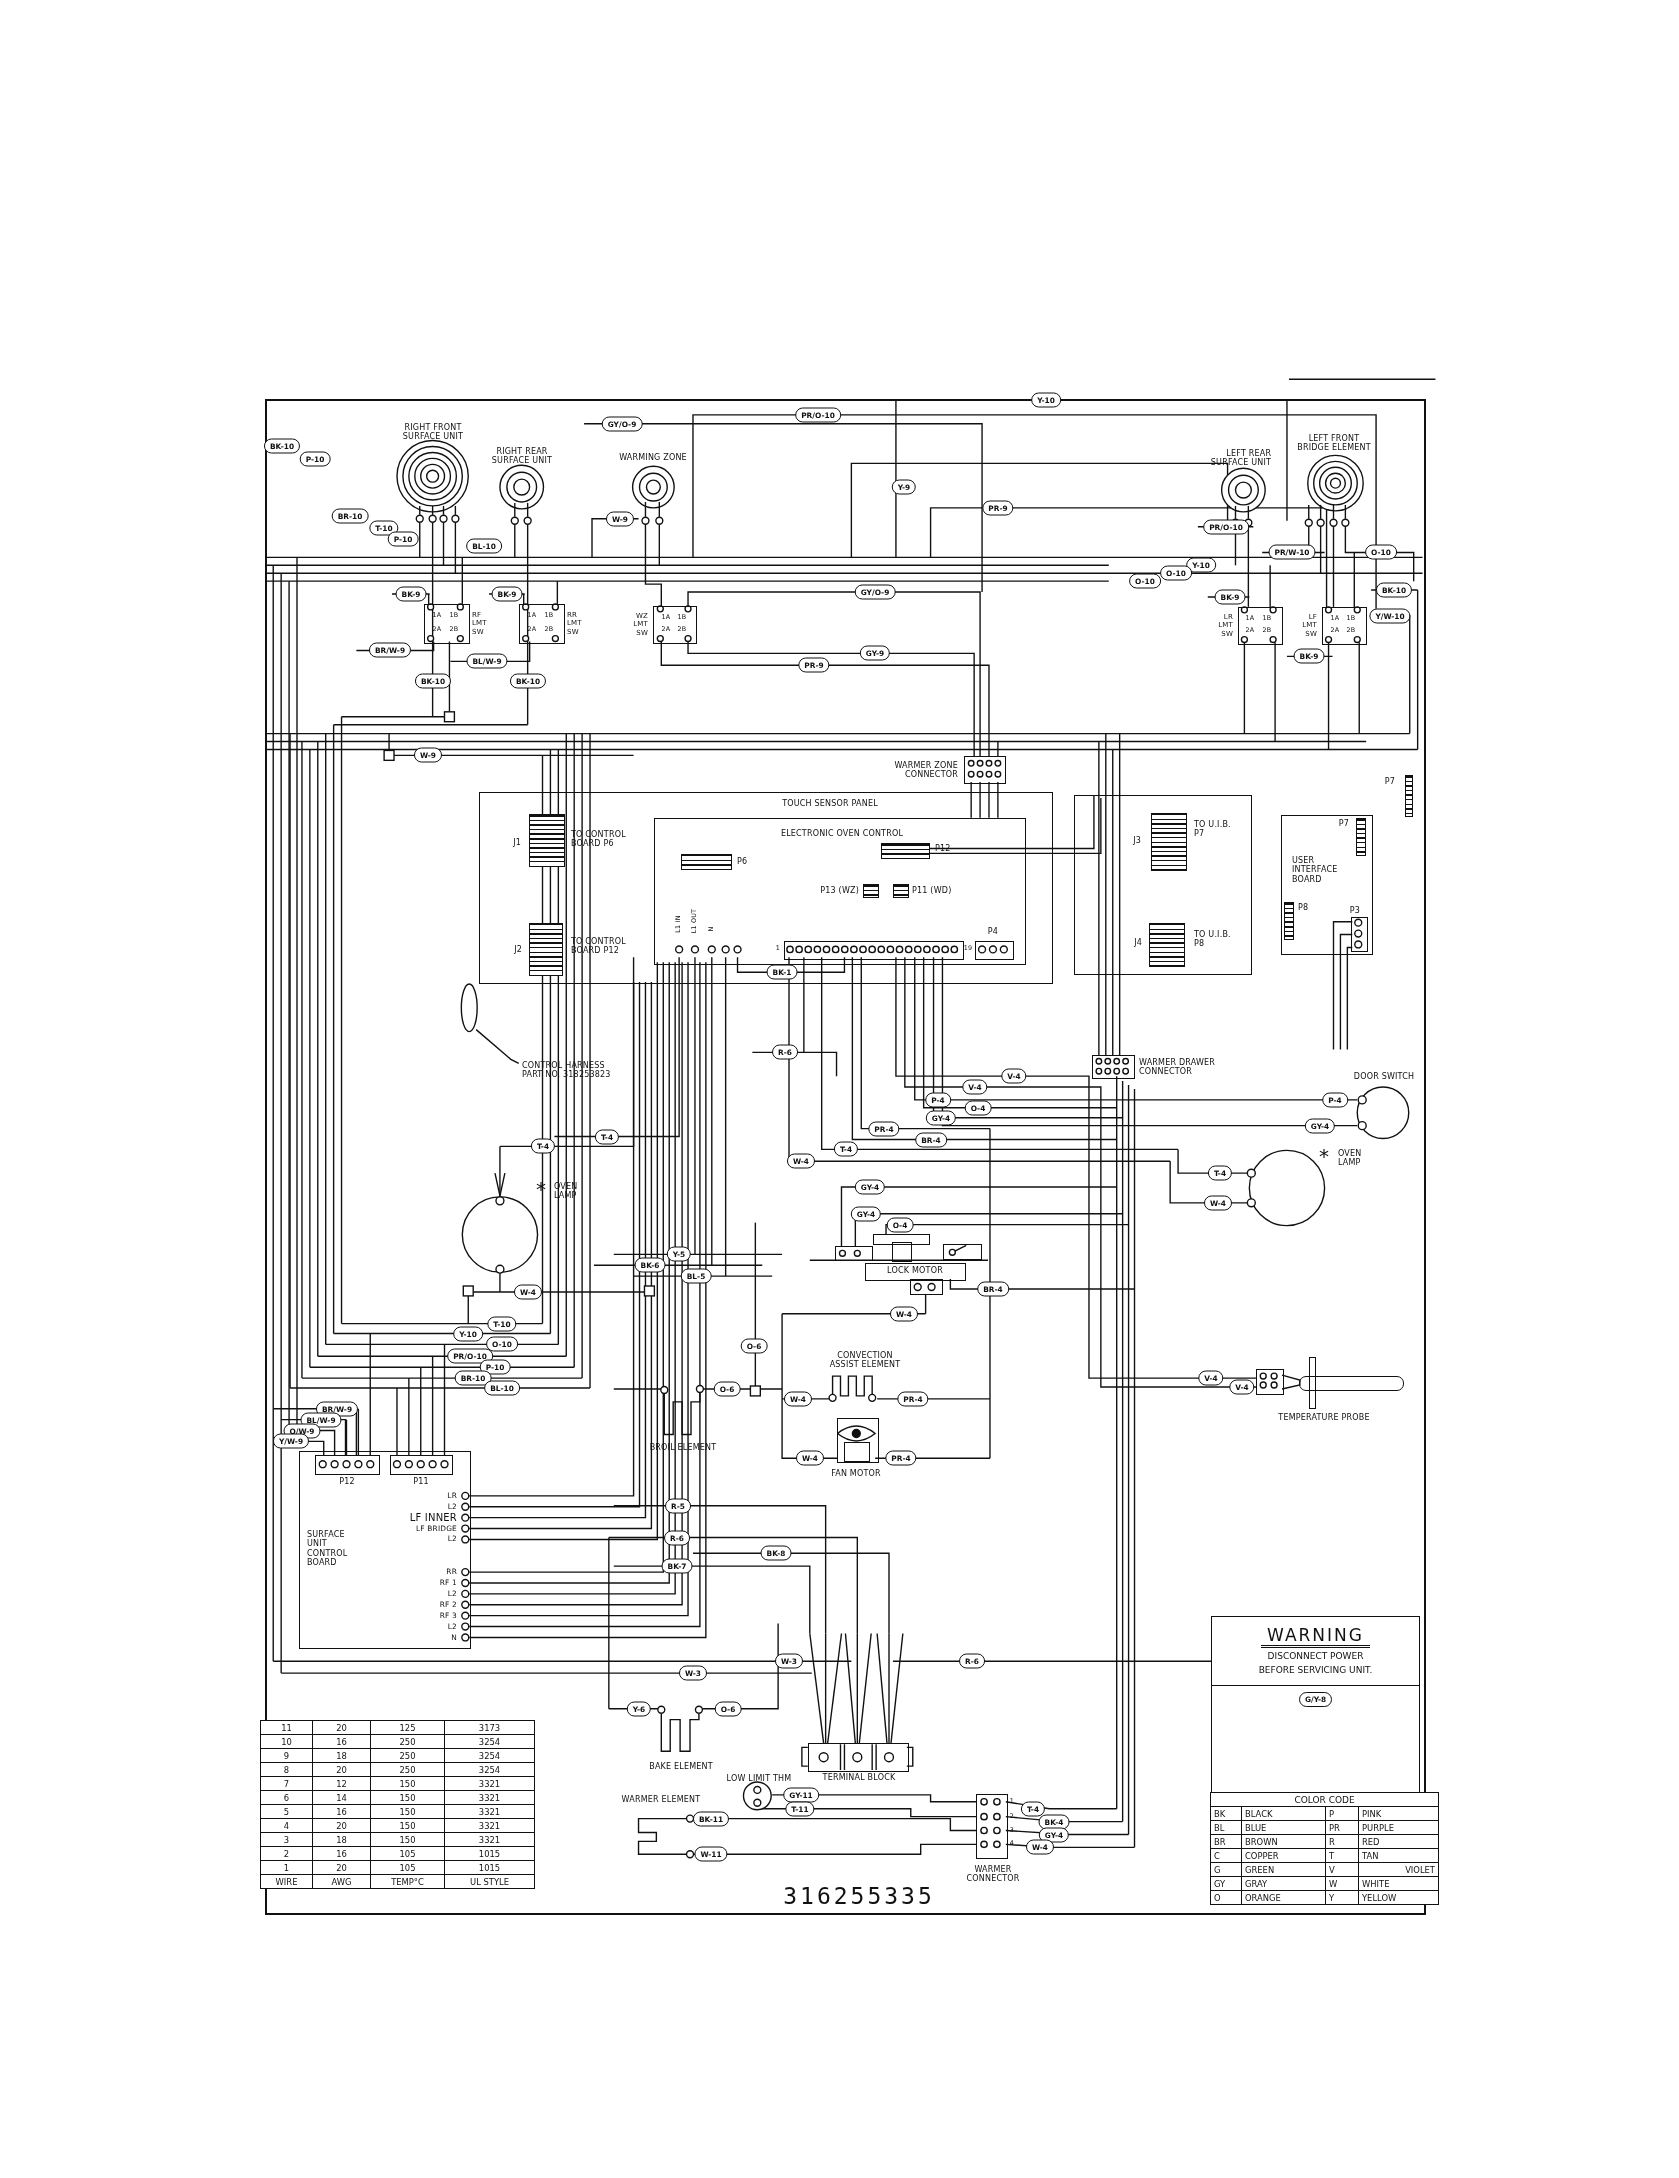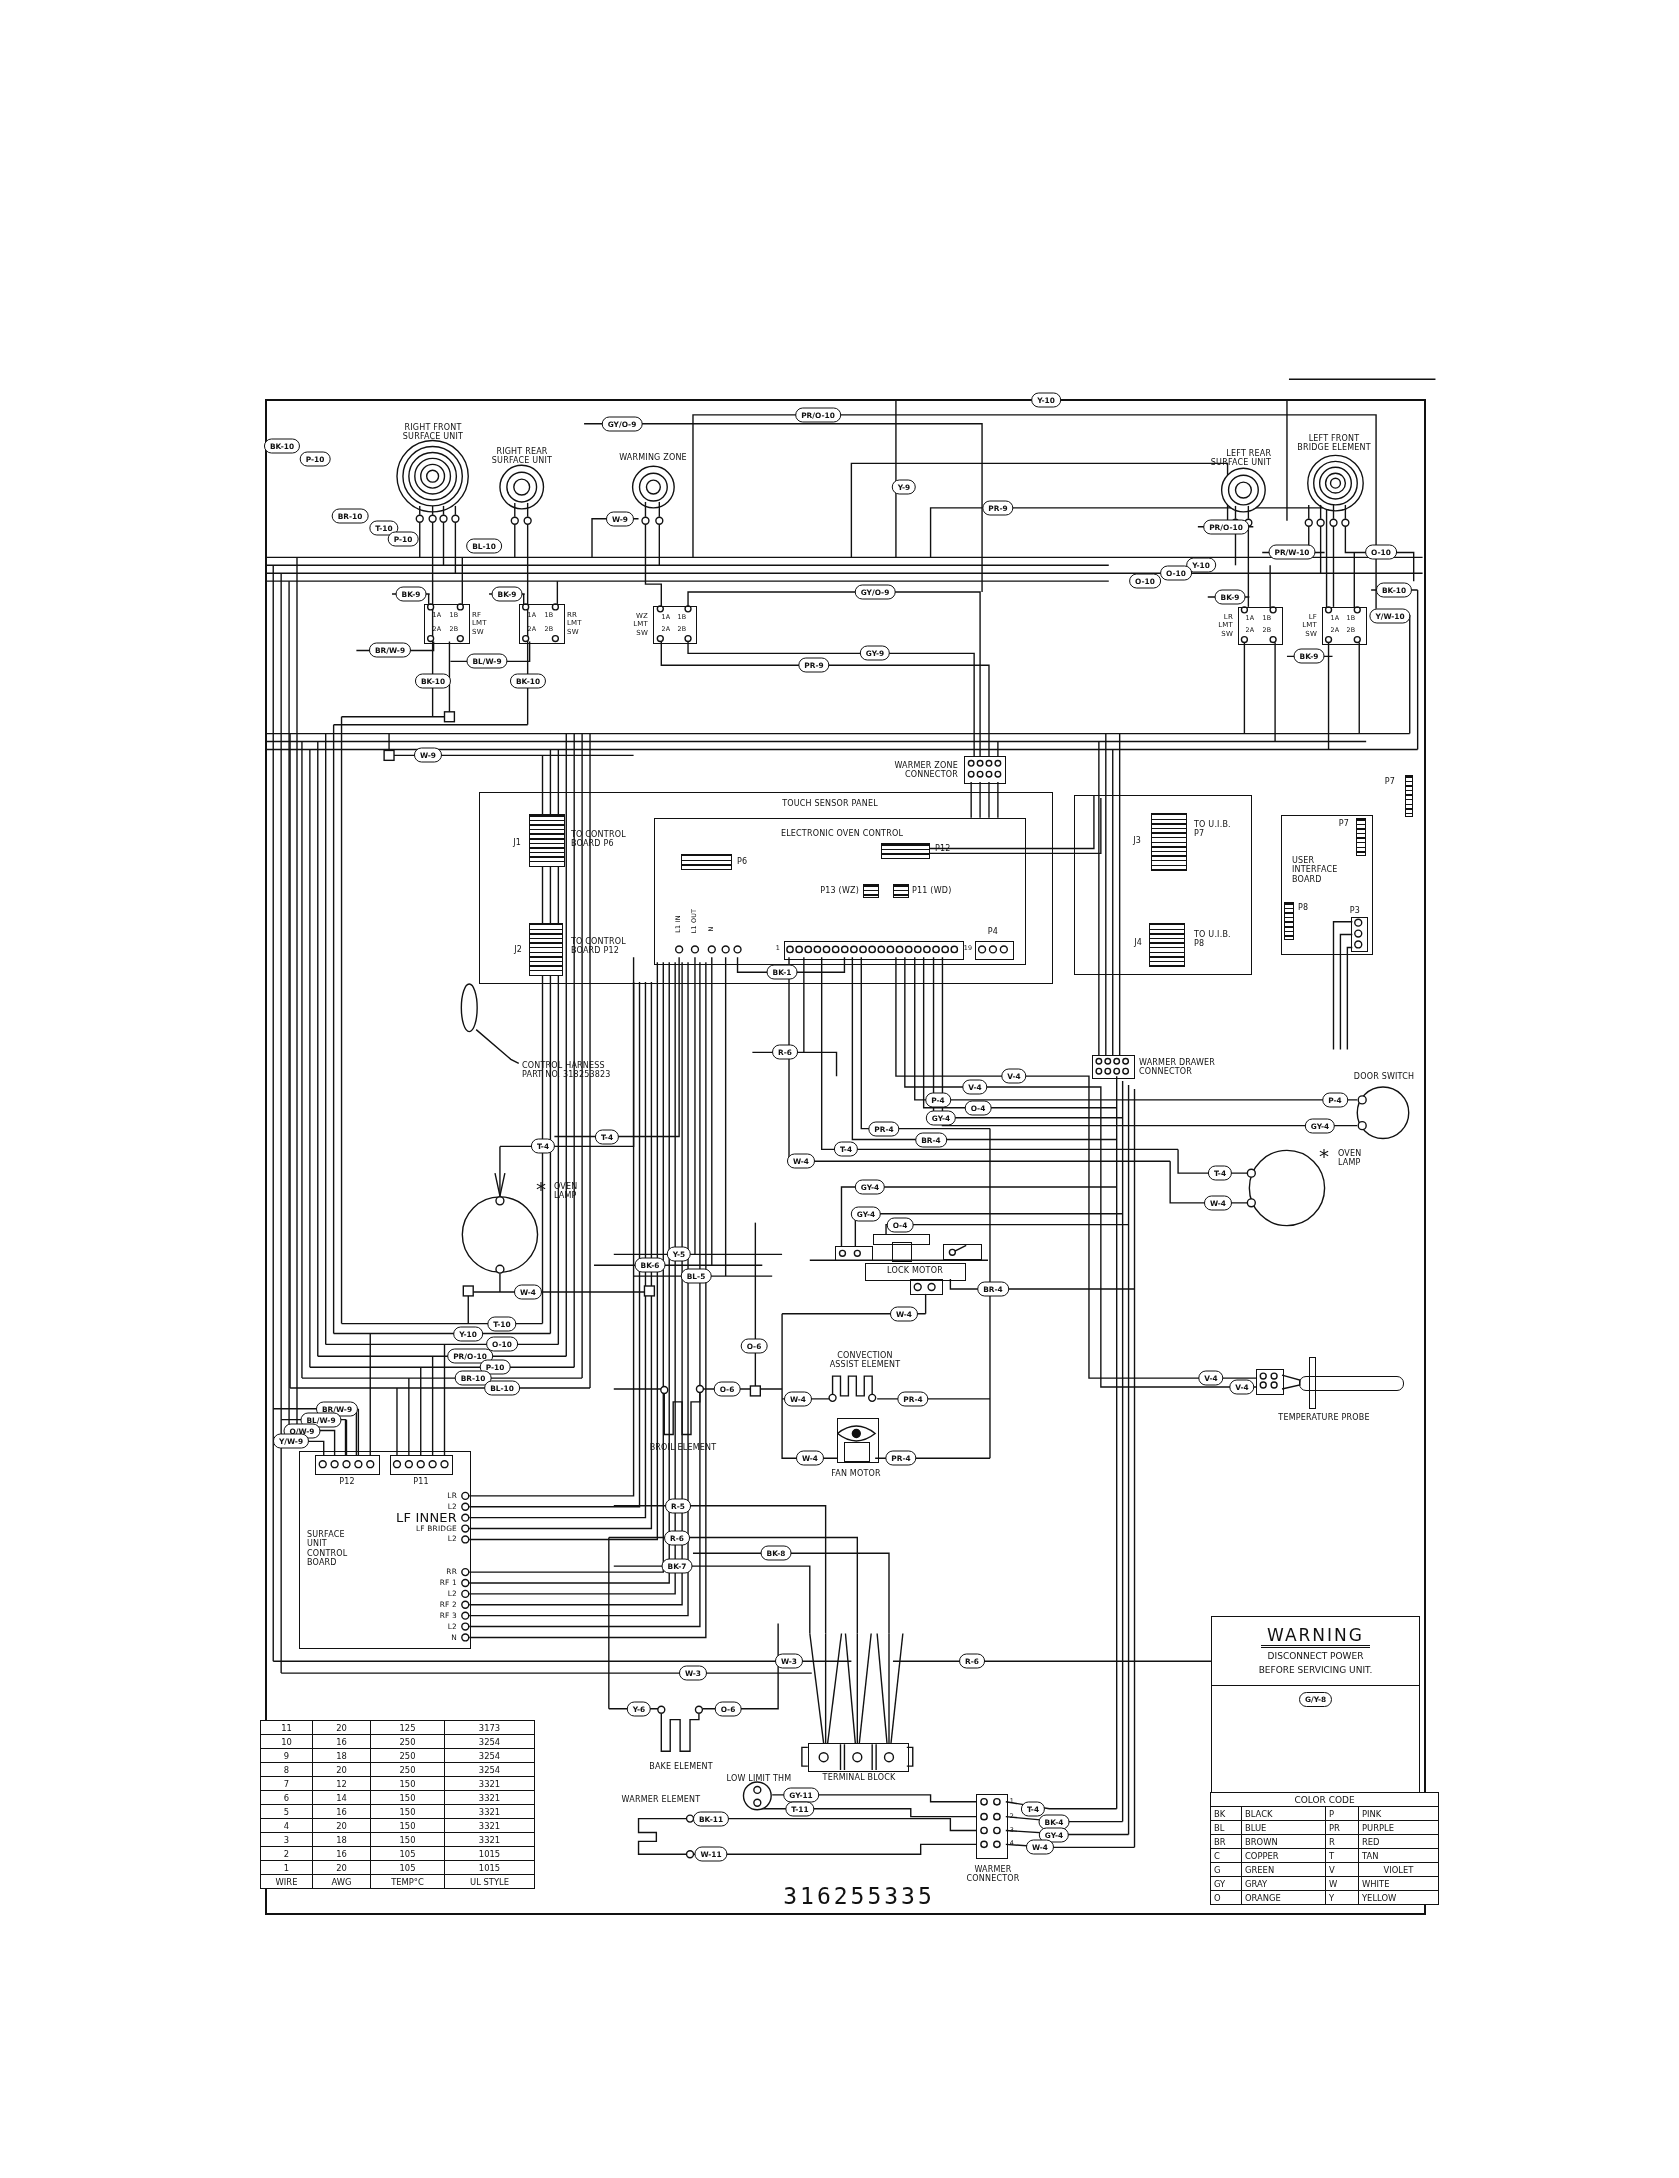--- a/index.html
+++ b/index.html
@@ -502,21 +502,21 @@
       <div class="bx" style="left: 1322px; top: 607px; width: 43px; height: 36px;"></div>
       <div class="lbl" style="left: 1335px; top: 619px; font-size: 6.4px;">1A</div>
       <div class="lbl" style="left: 1351px; top: 619px; font-size: 6.4px;">1B</div>
       <div class="lbl" style="left: 1335px; top: 631px; font-size: 6.4px;">2A</div>
       <div class="lbl" style="left: 1351px; top: 631px; font-size: 6.4px;">2B</div>
       <div class="lbl r" style="left: 1317px; top: 625px; font-size: 7px;">LF
 LMT
 SW</div>
       <div class="lbl r" style="left: 457px; top: 1496px; font-size: 7.4px;">LR</div>
       <div class="lbl r" style="left: 457px; top: 1507px; font-size: 7.4px;">L2</div>
-      <div class="lbl r" style="left: 457px; top: 1518px; font-size: 13px;">LF INNER</div>
+      <div class="lbl r" style="left: 457px; top: 1518px; font-size: 10px;">LF INNER</div>
       <div class="lbl r" style="left: 457px; top: 1529px; font-size: 7.4px;">LF BRIDGE</div>
       <div class="lbl r" style="left: 457px; top: 1539px; font-size: 7.4px;">L2</div>
       <div class="lbl r" style="left: 457px; top: 1572px; font-size: 7.4px;">RR</div>
       <div class="lbl r" style="left: 457px; top: 1583px; font-size: 7.4px;">RF 1</div>
       <div class="lbl r" style="left: 457px; top: 1594px; font-size: 7.4px;">L2</div>
       <div class="lbl r" style="left: 457px; top: 1605px; font-size: 7.4px;">RF 2</div>
       <div class="lbl r" style="left: 457px; top: 1616px; font-size: 7.4px;">RF 3</div>
       <div class="lbl r" style="left: 457px; top: 1627px; font-size: 7.4px;">L2</div>
       <div class="lbl r" style="left: 457px; top: 1638px; font-size: 7.4px;">N</div>
       <div class="lbl " style="left: 433px; top: 432px;">RIGHT FRONT
@@ -802,21 +802,21 @@
         <tr>
           <td style="width: 24px; text-align: left;">C</td>
           <td style="width: 77px; text-align: left;">COPPER</td>
           <td style="width: 26px; text-align: left;">T</td>
           <td style="width: 73px; text-align: left;">TAN</td>
         </tr>
         <tr>
           <td style="width: 24px; text-align: left;">G</td>
           <td style="width: 77px; text-align: left;">GREEN</td>
           <td style="width: 26px; text-align: left;">V</td>
-          <td style="width: 73px; text-align: center;">VIOLET</td>
+          <td style="width: 73px; text-align: right;">VIOLET</td>
         </tr>
         <tr>
           <td style="width: 24px; text-align: left;">GY</td>
           <td style="width: 77px; text-align: left;">GRAY</td>
           <td style="width: 26px; text-align: left;">W</td>
           <td style="width: 73px; text-align: left;">WHITE</td>
         </tr>
         <tr>
           <td style="width: 24px; text-align: left;">O</td>
           <td style="width: 77px; text-align: left;">ORANGE</td>

